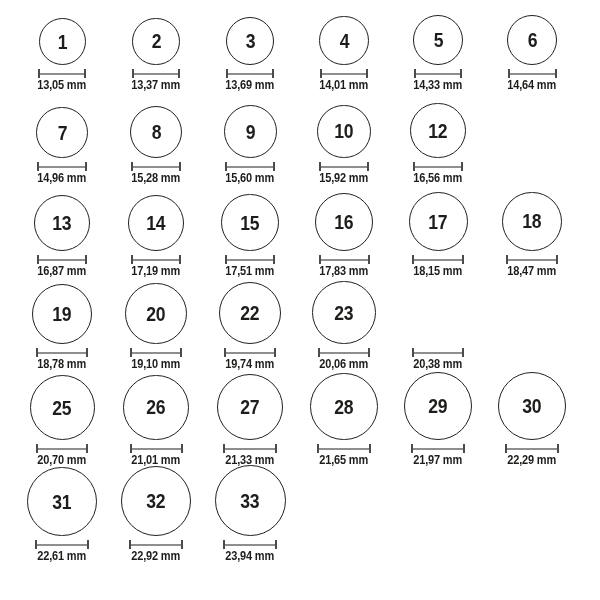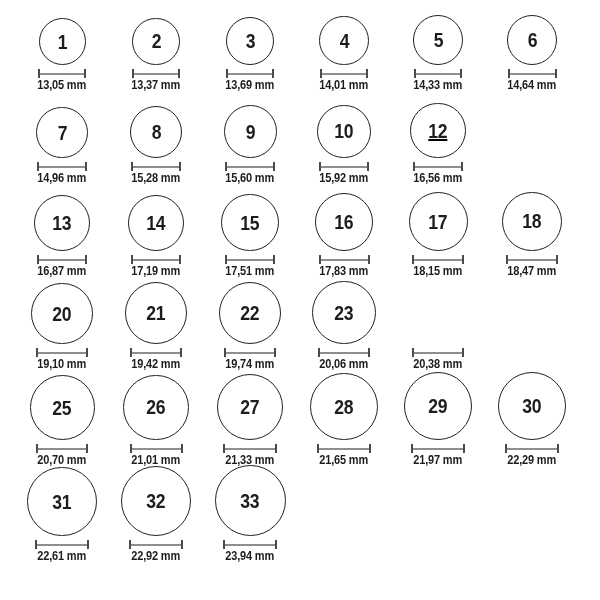--- a/index.html
+++ b/index.html
@@ -140,21 +140,21 @@
     <div class="label">15,60 mm</div>
   </div>
         <div class="cell">
     <div class="circle" style="width: 53.75px; height: 53.75px;">
       <span class="num">10</span>
     </div>
     <div class="bracket" style="width: 49.8px;"></div>
     <div class="label">15,92 mm</div>
   </div>
         <div class="cell">
-    <div class="circle" style="width: 55.25px; height: 55.25px; text-decoration: underline;">
+    <div class="circle" style="width: 55.25px; height: 55.25px;">
       <span class="num">12</span>
     </div>
     <div class="bracket" style="width: 50.2px;"></div>
     <div class="label">16,56 mm</div>
   </div>
       </div>
       <div class="row" style="height: 93px;">
         <div class="cell">
     <div class="circle" style="width: 56px; height: 56px;">
       <span class="num">13</span>
@@ -193,32 +193,32 @@
         <div class="cell">
     <div class="circle" style="width: 59.75px; height: 59.75px;">
       <span class="num">18</span>
     </div>
     <div class="bracket" style="width: 51.4px;"></div>
     <div class="label">18,47 mm</div>
   </div>
       </div>
       <div class="row" style="height: 93px;">
         <div class="cell">
+    <div class="circle" style="width: 60.5px; height: 60.5px;">
+      <span class="num">19</span>
+    </div>
+    <div class="bracket" style="width: 51.6px;"></div>
+    <div class="label">18,78 mm</div>
+  </div>
+        <div class="cell">
     <div class="circle" style="width: 61.25px; height: 61.25px;">
       <span class="num">20</span>
     </div>
     <div class="bracket" style="width: 51.8px;"></div>
     <div class="label">19,10 mm</div>
-  </div>
-        <div class="cell">
-    <div class="circle" style="width: 62px; height: 62px;">
-      <span class="num">21</span>
-    </div>
-    <div class="bracket" style="width: 52px;"></div>
-    <div class="label">19,42 mm</div>
   </div>
         <div class="cell">
     <div class="circle" style="width: 62.75px; height: 62.75px;">
       <span class="num">22</span>
     </div>
     <div class="bracket" style="width: 52.2px;"></div>
     <div class="label">19,74 mm</div>
   </div>
         <div class="cell">
     <div class="circle" style="width: 63.5px; height: 63.5px;">

